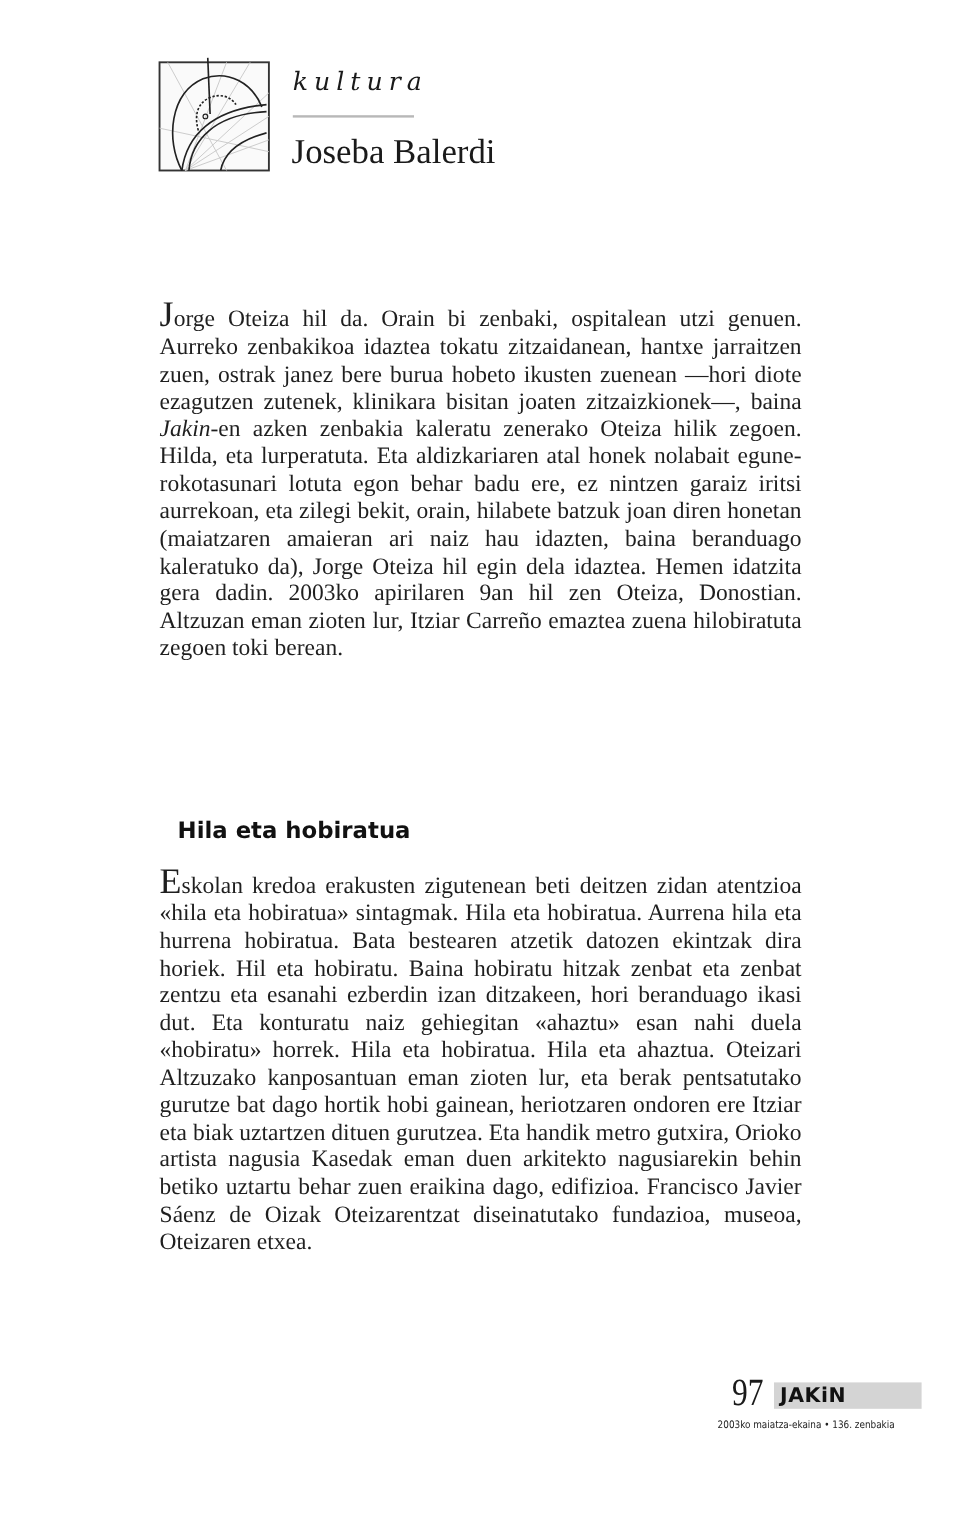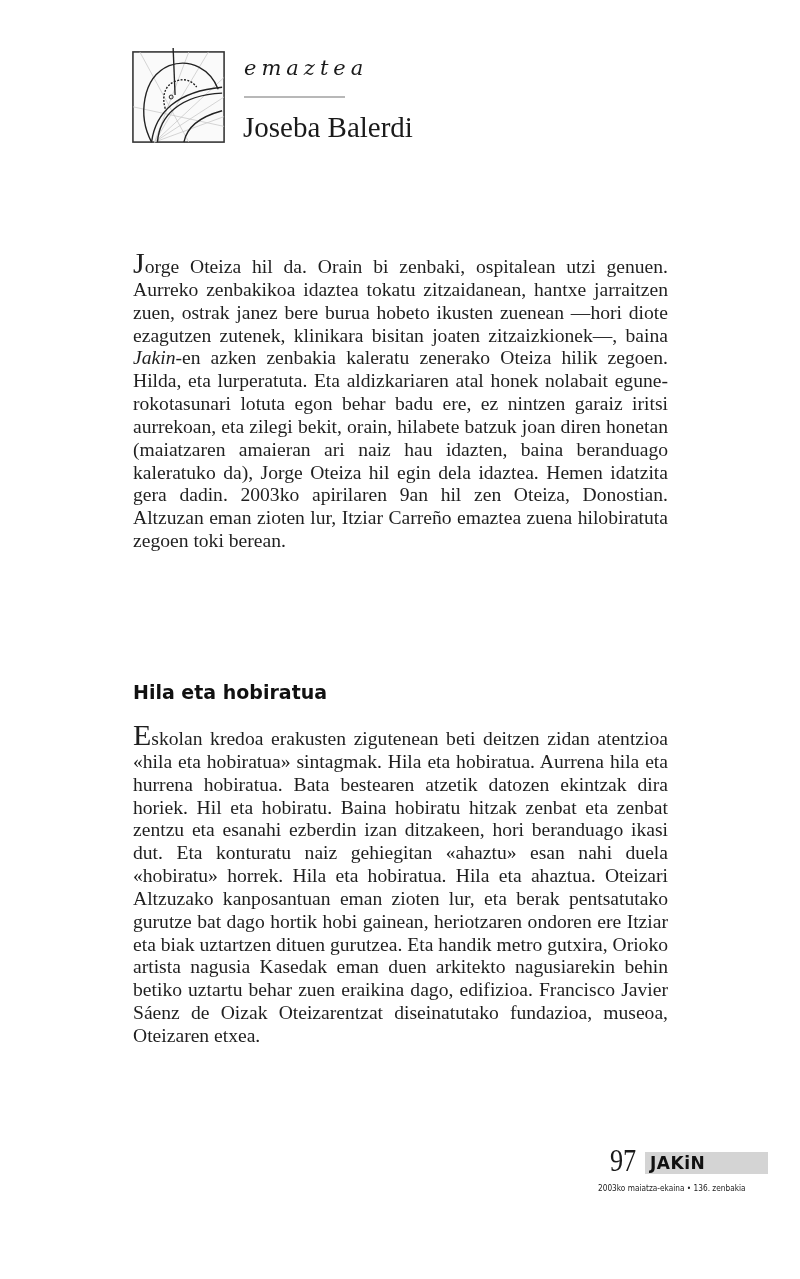--- a/index.html
+++ b/index.html
@@ -61,21 +61,21 @@
     margin: 0;
   }
   .p1 { top: 256px; }
   .p2 { top: 728px; }
   .dropcap {
     font-size: 30px;
     line-height: 0;
   }
   .section-heading {
     position: absolute;
-    left: 133px;
+    left: 148px;
     top: 681px;
     font-family: "DejaVu Sans", sans-serif;
     font-weight: bold;
     font-size: 19px;
     color: #111;
     margin: 0;
   }
   .footer {
     position: absolute;
     left: 0;
@@ -143,21 +143,21 @@
       <path d="M22 96 C 8 70, 12 30, 40 18 C 62 10, 82 22, 90 42"></path>
       <path d="M28 96 C 30 70, 50 48, 94 46"></path>
       <path d="M22 96 C 26 66, 48 44, 94 40"></path>
       <path d="M36 62 C 32 48, 36 38, 46 34 C 56 30, 64 34, 68 40" stroke-dasharray="2 1.5"></path>
       <path d="M55 96 C 58 80, 72 70, 94 64"></path>
     </g>
     <circle cx="42" cy="50" r="2" fill="none" stroke="#222" stroke-width="1"></circle>
   </svg>
 </div>
 
-<div class="section-label">emaztea</div>
+<div class="section-label">kultura</div>
 <div class="header-rule"></div>
 <div class="author">Joseba Balerdi</div>
 
 <p class="body-text p1"><span class="dropcap">J</span><span>orge Oteiza hil da. Orain bi zenbaki, ospitalean utzi ge­nuen. Aurreko zenbakikoa idaztea tokatu zitzaidanean, hantxe jarraitzen zuen, ostrak janez bere burua hobeto ikusten zuenean —hori diote ezagutzen zutenek, klinika­ra bisitan joaten zitzaizkionek—, baina </span><i>Jakin</i><span>-en azken zenbakia kaleratu zenerako Oteiza hilik zegoen. Hilda, eta lurperatuta. Eta aldizkariaren atal honek nolabait egune­rokotasunari lotuta egon behar badu ere, ez nintzen ga­raiz iritsi aurrekoan, eta zilegi bekit, orain, hilabete batzuk joan diren honetan (maiatzaren amaieran ari naiz hau idazten, baina beranduago kaleratuko da), Jorge Oteiza hil egin dela idaztea. Hemen idatzita gera dadin. 2003ko api­rilaren 9an hil zen Oteiza, Donostian. Altzuzan eman zio­ten lur, Itziar Carreño emaztea zuena hilobiratuta zegoen toki berean.</span></p>
 
 <h2 class="section-heading">Hila eta hobiratua</h2>
 
 <p class="body-text p2"><span class="dropcap">E</span><span>skolan kredoa erakusten zigutenean beti deitzen zidan atentzioa «hila eta hobiratua» sintagmak. Hila eta hobira­tua. Aurrena hila eta hurrena hobiratua. Bata bestearen atzetik datozen ekintzak dira horiek. Hil eta hobiratu. Baina hobiratu hitzak zenbat eta zenbat zentzu eta esa­nahi ezberdin izan ditzakeen, hori beranduago ikasi dut. Eta konturatu naiz gehiegitan «ahaztu» esan nahi duela «hobiratu» horrek. Hila eta hobiratua. Hila eta ahaztua. Oteizari Altzuzako kanposantuan eman zioten lur, eta be­rak pentsatutako gurutze bat dago hortik hobi gainean, heriotzaren ondoren ere Itziar eta biak uztartzen dituen gurutzea. Eta handik metro gutxira, Orioko artista nagu­sia Kasedak eman duen arkitekto nagusiarekin behin beti­ko uztartu behar zuen eraikina dago, edifizioa. Francisco Javier Sáenz de Oizak Oteizarentzat diseinatutako funda­zioa, museoa, Oteizaren etxea.</span></p>
 
 <div class="footer">

